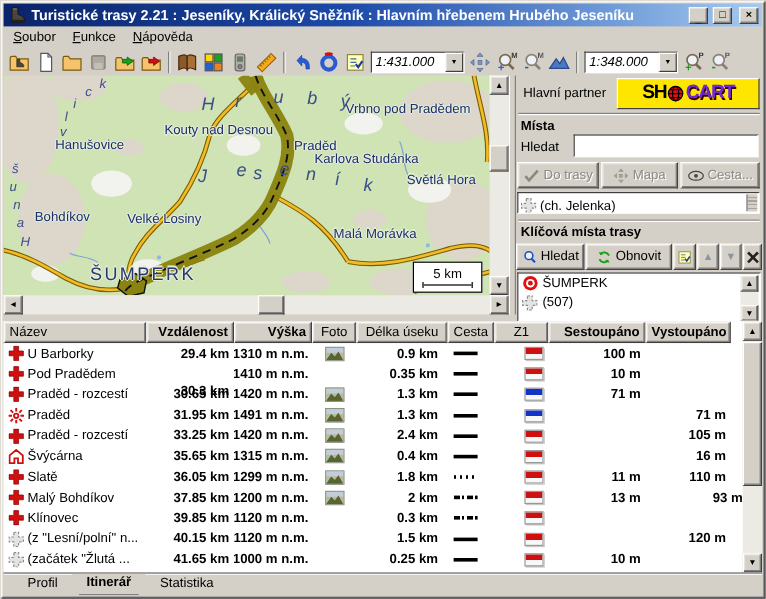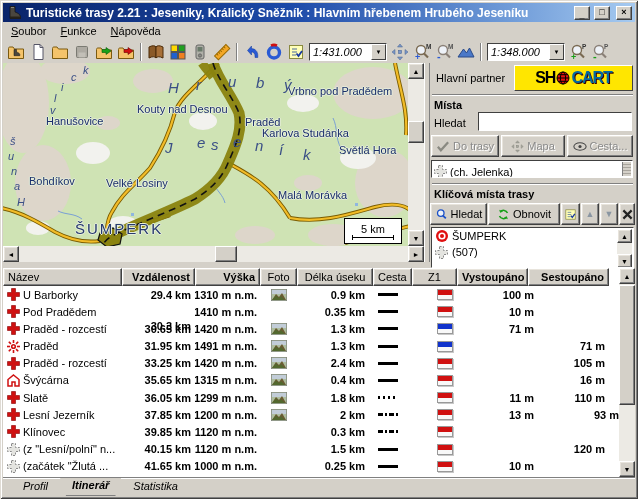--- a/index.html
+++ b/index.html
@@ -49,21 +49,21 @@
     box-shadow:inset -1px -1px 0 #808080;}
   .splitter{position:absolute;left:424px;top:63px;width:6px;height:199px;background:#d4d0c8;
     border-left:1px solid #fff;border-right:1px solid #808080;}
   
   .rpanel{position:absolute;left:430px;top:63px;width:205px;height:205px;background:#d4d0c8;}
   .partner-row{position:absolute;left:0;top:0;width:205px;height:30px;}
   .partner-label{position:absolute;left:6px;top:9px;}
   .logo{position:absolute;left:84px;top:2px;width:119px;height:26px;background:#ffe600;
     border:1px solid;border-color:#fff #404040 #404040 #fff;display:flex;align-items:center;justify-content:center;gap:1px;}
   .logo .sh{font-weight:bold;font-size:16px;color:#000;letter-spacing:-1px;}
-  .logo .cart{font-weight:bold;font-size:16px;color:#0369a1;letter-spacing:-1px;text-shadow:1px 1px 0 #3a0000;}
+  .logo .cart{font-weight:bold;font-size:16px;color:#6d28d9;letter-spacing:-1px;text-shadow:1px 1px 0 #3a0000;}
   .groove{position:absolute;left:2px;width:201px;height:2px;border-top:1px solid #808080;border-bottom:1px solid #fff;}
   .rp-head{position:absolute;font-weight:bold;}
   .rp-label{position:absolute;}
   .rp-input{position:absolute;background:#fff;border:1px solid;border-color:#404040 #fff #fff #404040;height:19px;font-family:"Liberation Sans",sans-serif;font-size:11px;padding:2px 3px;}
   .rp-btn{position:absolute;height:22px;background:#d4d0c8;border:1px solid;border-color:#fff #404040 #404040 #fff;
     box-shadow:inset -1px -1px 0 #808080,inset 1px 1px 0 #e8e4dc;display:flex;align-items:center;justify-content:center;gap:3px;font-size:11px;}
   .dis{color:#8a8a8a;text-shadow:1px 1px 0 #fff;}
   .listbox{position:absolute;background:#fff;border:1px solid;border-color:#404040 #fff #fff #404040;overflow:hidden;}
   .list-item{display:flex;align-items:center;gap:3px;height:16px;padding-left:2px;white-space:nowrap;}
   .mini-sb{position:absolute;right:1px;top:1px;bottom:1px;width:9px;background:#d4d0c8;border-left:1px solid #808080;
@@ -82,21 +82,21 @@
   .ln{width:20px;height:3px;display:inline-block;}
   .ln-solid{background:#000;}
   .ln-dotted{background:repeating-linear-gradient(90deg,#000 0 2px,transparent 2px 5px);}
   .ln-dashdot{background:repeating-linear-gradient(90deg,#000 0 5px,transparent 5px 7px,#000 7px 9px,transparent 9px 11px);}
   .z1m{width:16px;height:11px;border:1px solid #999;box-shadow:1px 1px 0 #c8c8c8;display:inline-block;}
   .z1-red{background:linear-gradient(#d01010 0 5px,#f8f8f8 5px 9px,#ddd 9px);}
   .z1-blue{background:linear-gradient(#1133cc 0 5px,#f8f8f8 5px 9px,#ddd 9px);}
   .icon-cell{width:15px;display:flex;align-items:center;justify-content:center;flex:0 0 auto;}
   
   .tabstrip{position:absolute;left:3px;top:477px;width:632px;height:19px;background:#d4d0c8;border-top:1px solid #808080;
-    box-shadow:inset 0 1px 0 #fff;display:flex;align-items:flex-start;padding-left:8px;font-style:italic;}
+    box-shadow:inset 0 1px 0 #fff;display:flex;align-items:flex-start;padding-left:8px;}
   .tab{height:16px;margin-top:1px;padding:1px 12px 0 12px;background:#d4d0c8;font-size:11px;
     clip-path:polygon(0 0,100% 0,calc(100% - 6px) 100%,6px 100%);filter:drop-shadow(1px 1px 0 #808080);}
   .tab.active{font-weight:bold;height:18px;margin-top:0;background:#d4d0c8;
     box-shadow:inset 0 -1px 0 #808080;}
 </style>
 </head>
 <body>
 
 <div class="window">
 
@@ -496,22 +496,22 @@
 
   <div class="table-area">
     <div class="thead" id="thead">
         <div class="th a-l" style="width: 119px; text-align: left;">Název</div>
         <div class="th a-r" style="width: 73px; text-align: right;">Vzdálenost</div>
         <div class="th a-r" style="width: 65px; text-align: right;">Výška</div>
         <div class="th a-c" style="width: 37px; text-align: center;">Foto</div>
         <div class="th a-c" style="width: 76px; text-align: center;">Délka úseku</div>
         <div class="th a-c" style="width: 39px; text-align: left;">Cesta</div>
         <div class="th a-c" style="width: 45px; text-align: center;">Z1</div>
+        <div class="th a-r" style="width: 81px; text-align: right;">Sestoupáno</div>
         <div class="th a-r" style="width: 71px; text-align: right;">Vystoupáno</div>
-        <div class="th a-r" style="width: 81px; text-align: right;">Sestoupáno</div>
       </div>
     <div class="tbody" id="tbody">
         <div class="tr">
           <div class="td a-l" style="width: 119px; padding-left: 3px;">
             <span class="icon-cell">
               <svg width="13" height="13" viewBox="0 0 13 13">
                 <path d="M4.5 0.5h4v4h4v4h-4v4h-4v-4h-4v-4h4z" fill="#cf1010" stroke="#8a0000" stroke-width=".6"></path>
               </svg>
             </span>
             <span style="margin-left: 2px;">U Barborky</span>
@@ -714,21 +714,21 @@
           <div class="td a-r" style="width: 71px; padding-right: 4px;">11 m</div>
           <div class="td a-r" style="width: 81px; padding-right: 14px;">110 m</div>
         </div>
         <div class="tr">
           <div class="td a-l" style="width: 119px; padding-left: 3px;">
             <span class="icon-cell">
               <svg width="13" height="13" viewBox="0 0 13 13">
                 <path d="M4.5 0.5h4v4h4v4h-4v4h-4v-4h-4v-4h4z" fill="#cf1010" stroke="#8a0000" stroke-width=".6"></path>
               </svg>
             </span>
-            <span style="margin-left: 2px;">Lesní Jezerník</span>
+            <span style="margin-left: 2px;">Malý Bohdíkov</span>
           </div>
           <div class="td a-r" style="width: 73px; padding-right: 4px;">37.85 km</div>
           <div class="td a-r" style="width: 65px; padding-right: 3px;">1200 m n.m.</div>
           <div class="td a-c" style="width: 37px;">
             <svg width="16" height="12" viewBox="0 0 16 12">
               <rect width="16" height="12" fill="#aebe9e" stroke="#777"></rect>
               <rect x="1" y="1" width="14" height="4" fill="#c2cdd8"></rect>
               <path d="M1 11 5 5l3 3 3-4 4 7z" fill="#6b5b33"></path>
               <path d="M1 11 5 6.5l3 2.5 2-2 4 4z" fill="#4e6b2e" opacity=".85"></path>
             </svg>

